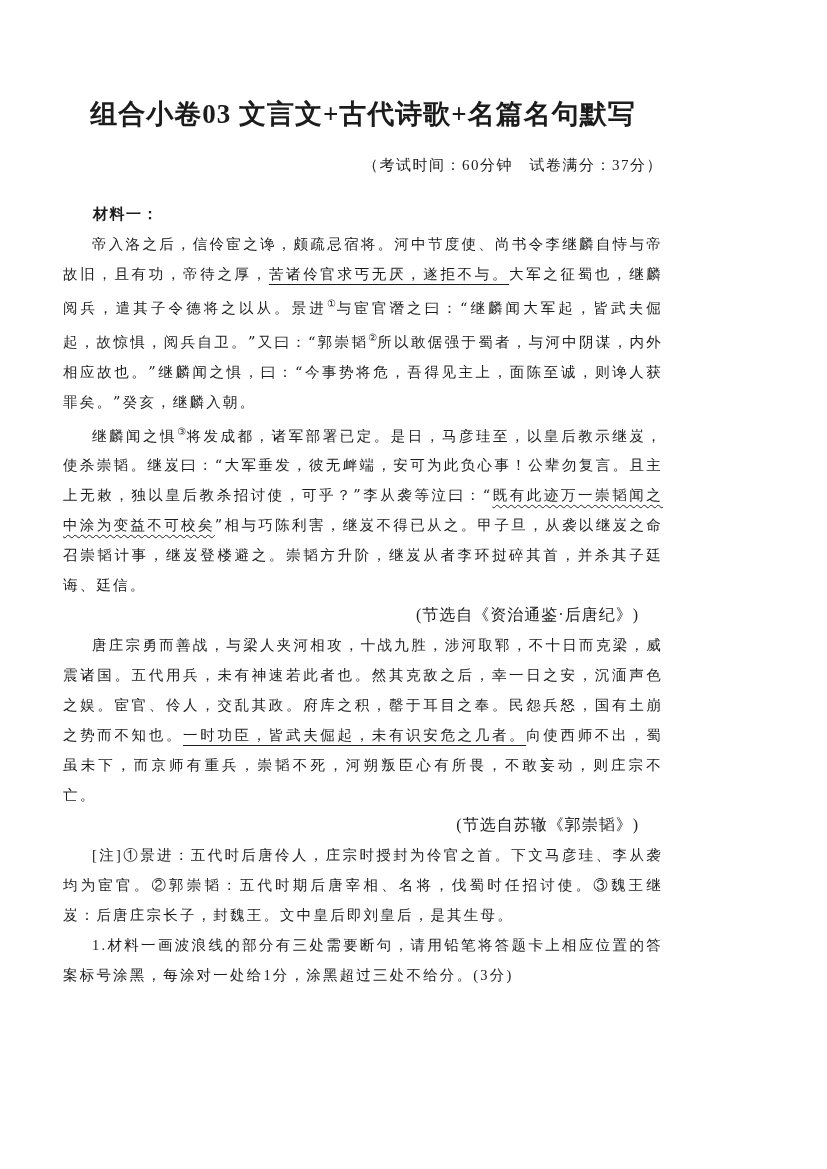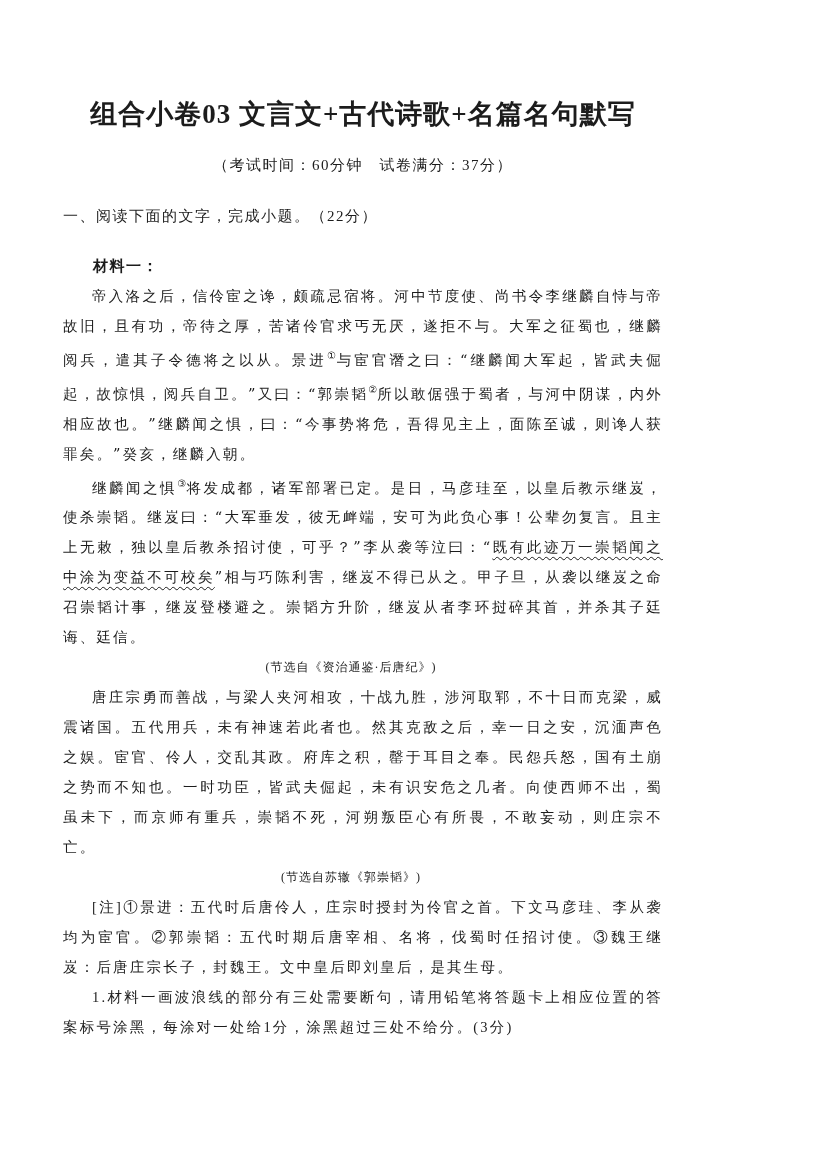--- a/index.html
+++ b/index.html
@@ -20,21 +20,21 @@
     overflow: hidden;
   }
   .title {
     text-align: center;
     font-size: 27px;
     font-weight: bold;
     letter-spacing: 1px;
     line-height: 36px;
   }
   .subtitle {
-    text-align: center;
+    text-align: right;
     font-size: 15px;
     margin-top: 24px;
     letter-spacing: 1.5px;
   }
   .section-heading {
     font-size: 15px;
     margin-top: 30px;
     letter-spacing: 1.5px;
     line-height: 22px;
   }
@@ -50,27 +50,28 @@
   .para {
     font-size: 14.5px;
     line-height: 30px;
     text-align: justify;
     text-indent: 2em;
     letter-spacing: 2.2px;
   }
   .kai { font-family: "DejaVu Serif", serif; }
   .song { font-family: "Liberation Serif", serif; }
   .source-line {
-    font-size: 12px;
+    font-size: 16px;
     line-height: 30px;
-    text-align: center;
+    text-align: right;
     padding-right: 24px;
     letter-spacing: 1px;
   }
   .u-line {
+    text-decoration: underline;
     text-decoration-thickness: 1px;
     text-underline-offset: 5px;
   }
   .u-wavy {
     text-decoration: underline wavy;
     text-decoration-thickness: 1px;
     text-underline-offset: 4px;
   }
   .sup {
     vertical-align: super;
@@ -80,21 +81,20 @@
 </style>
 </head>
 <body>
 
 <div class="page">
 
   <h1 class="title">组合小卷03 文言文+古代诗歌+名篇名句默写</h1>
 
   <div class="subtitle">（考试时间：60分钟　试卷满分：37分）</div>
 
-  <div class="section-heading song">一、阅读下面的文字，完成小题。（22分）</div>
 
   <div class="doc-body">
 
     <div class="material-heading">材料一：</div>
 
     <p class="para kai"><span>帝入洛之后，信伶宦之谗，颇疏忌宿将。河中节度使、尚书令李继麟自恃与帝故旧，且有功，帝待之厚，</span><span class="u-line">苦诸伶官求丐无厌，遂拒不与。</span><span>大军之征蜀也，继麟阅兵，遣其子令德将之以从。景进</span><span class="sup">①</span><span>与宦官谮之曰：“继麟闻大军起，皆武夫倔起，故惊惧，阅兵自卫。”又曰：“郭崇韬</span><span class="sup">②</span><span>所以敢倨强于蜀者，与河中阴谋，内外相应故也。”继麟闻之惧，曰：“今事势将危，吾得见主上，面陈至诚，则谗人获罪矣。”癸亥，继麟入朝。</span></p>
 
     <p class="para kai"><span>继麟闻之惧</span><span class="sup">③</span><span>将发成都，诸军部署已定。是日，马彦珪至，以皇后教示继岌，使杀崇韬。继岌曰：“大军垂发，彼无衅端，安可为此负心事！公辈勿复言。且主上无敕，独以皇后教杀招讨使，可乎？”李从袭等泣曰：“</span><span class="u-wavy">既有此迹万一崇韬闻之中涂为变益不可校矣</span><span>”相与巧陈利害，继岌不得已从之。甲子旦，从袭以继岌之命召崇韬计事，继岌登楼避之。崇韬方升阶，继岌从者李环挝碎其首，并杀其子廷诲、廷信。</span></p>
 
 

